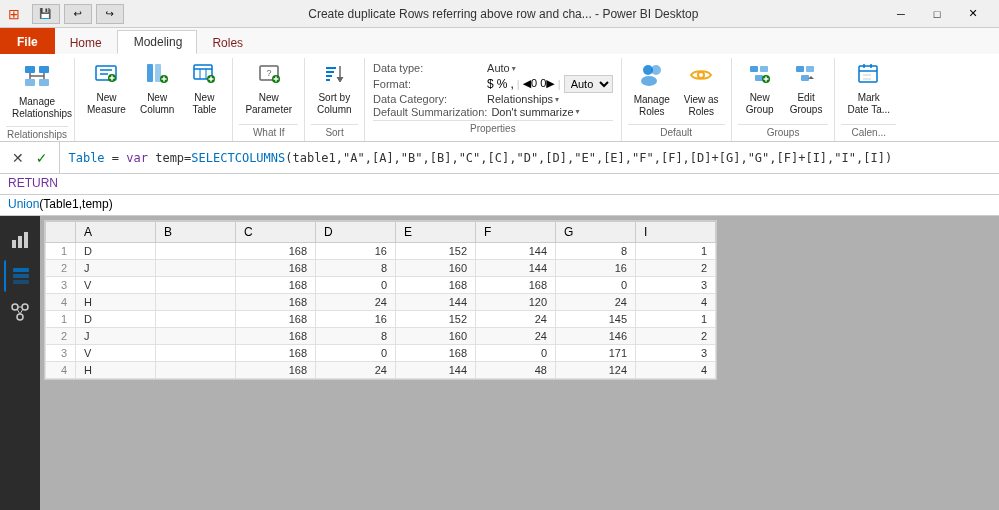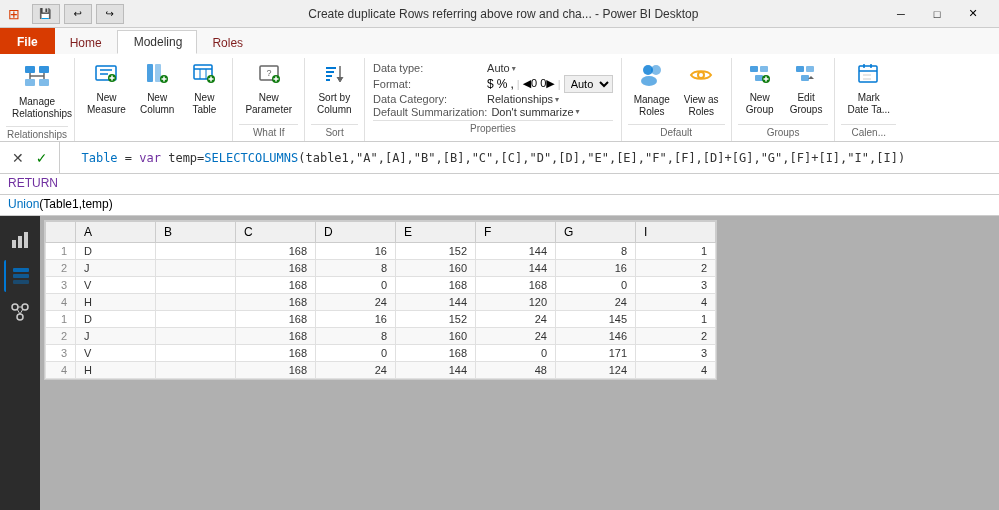--- a/index.html
+++ b/index.html
@@ -156,21 +156,21 @@
     .formula-bar-icons {
       display: flex; align-items: center; gap: 4px; padding: 0 8px;
       border-right: 1px solid #ccc;
     }
     .formula-icon { font-size: 14px; cursor: pointer; color: #444; padding: 2px 4px; }
     .formula-content {
       flex: 1; padding: 0 8px; display: flex; align-items: center;
       font-family: 'Consolas', monospace; font-size: 12px; color: #333;
       overflow: hidden;
     }
-    .formula-text { white-space: nowrap; margin-left: 13px; }
+    .formula-text { white-space: nowrap; }
     .kw-table { color: #0070c0; }
     .kw-var { color: #7030a0; }
     .kw-select { color: #0070c0; }
     .kw-return { color: #7030a0; }
     .kw-union { color: #0070c0; }
 
     
     .content-area { flex: 1; display: flex; flex-direction: column; }
     .content-main { flex: 1; background: #b0b0b0; padding: 4px; overflow: hidden; }
 

